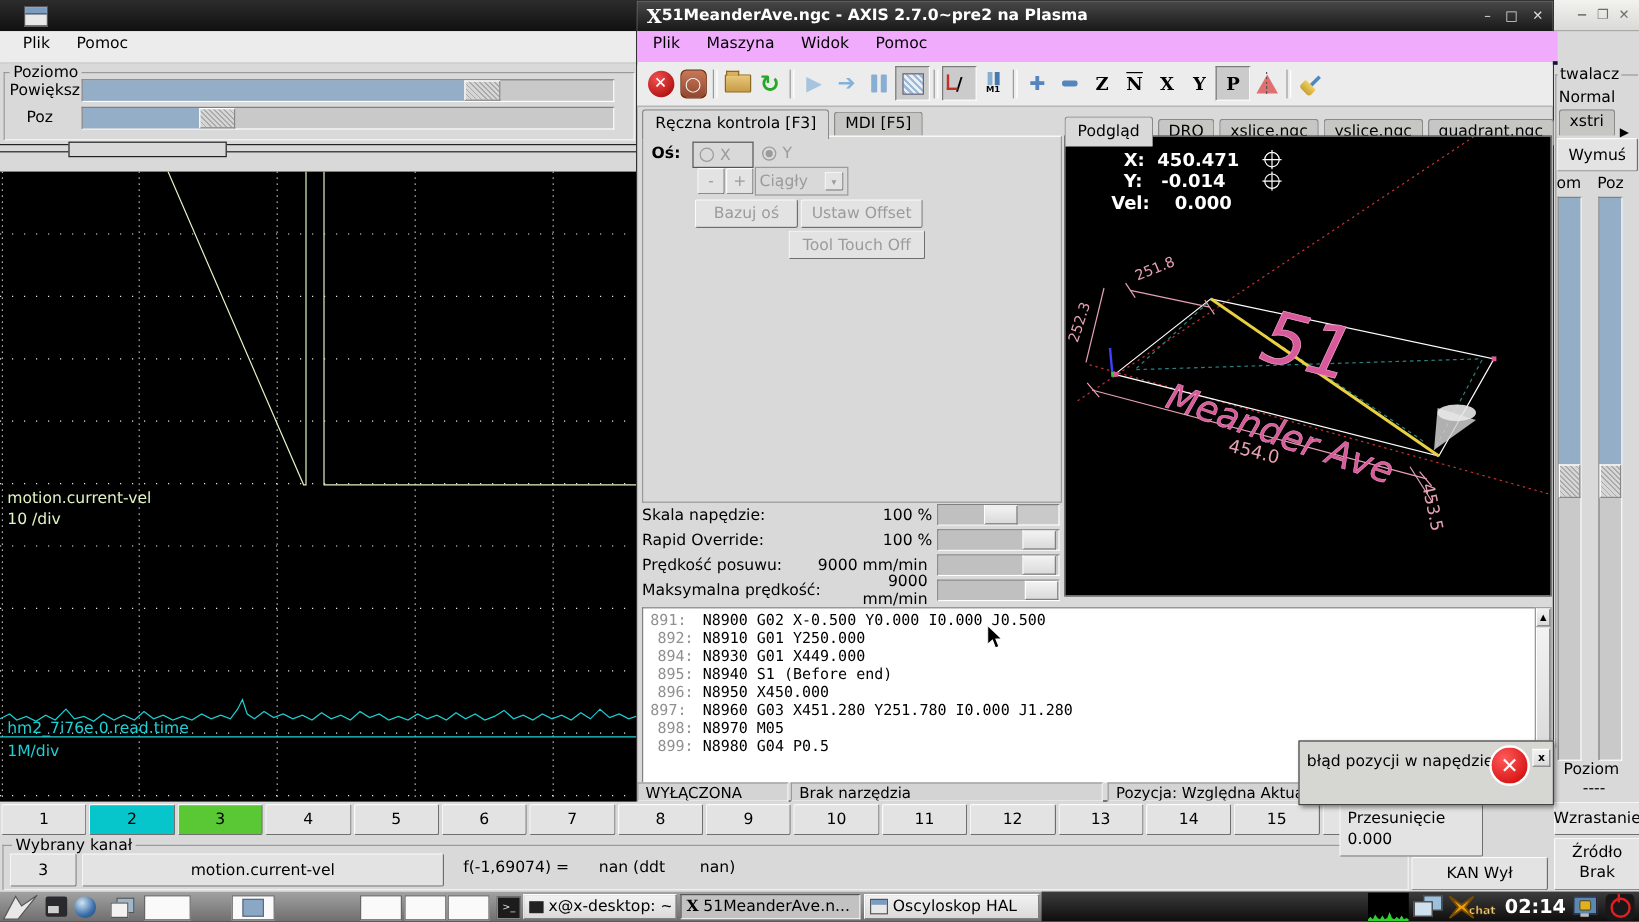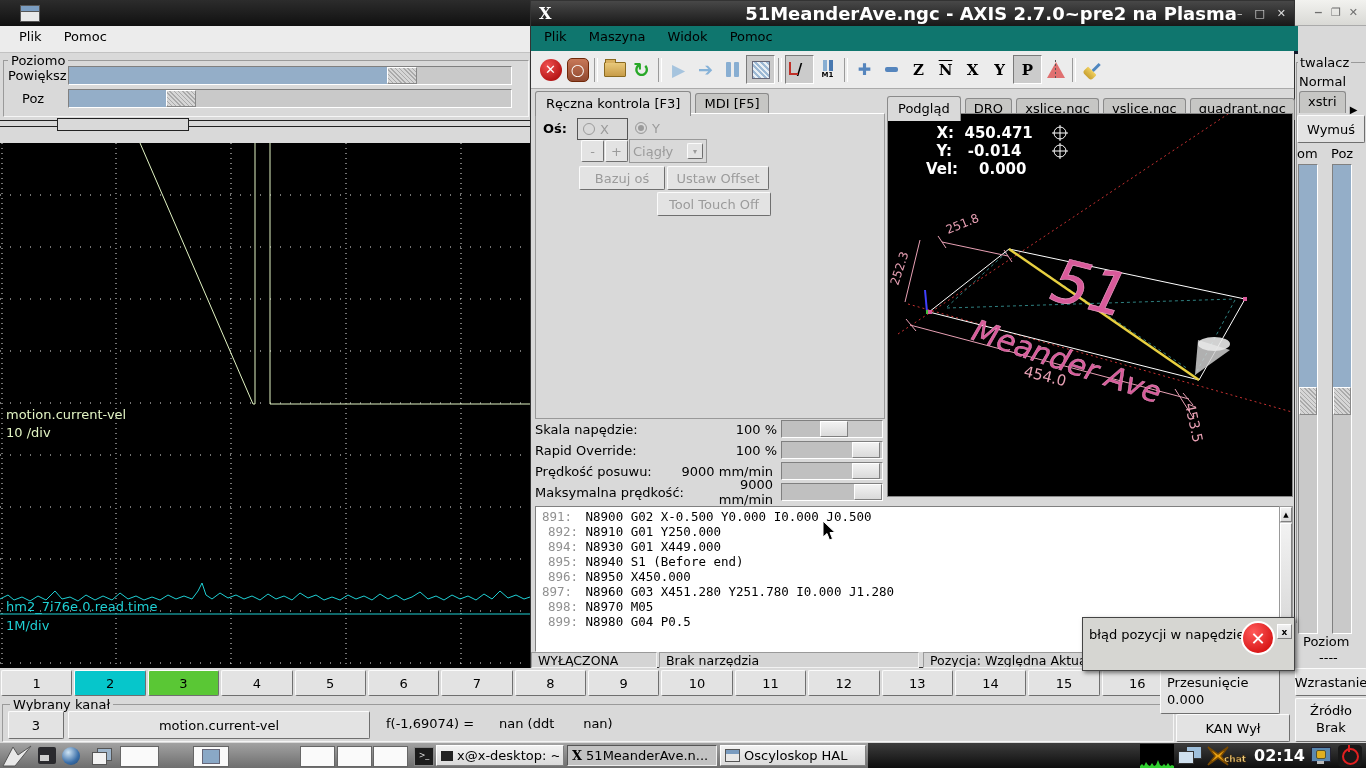--- a/index.html
+++ b/index.html
@@ -195,40 +195,40 @@
       <div class="abs" style="left:24px;top:624px;">----</div>
       <div class="abs btn" style="left:0px;top:642px;width:70px;height:26px;">
           <span>Wzrastanie</span>
         </div>
       <div class="abs btn" style="left:0px;top:672px;width:70px;height:42px;flex-direction:column;line-height:1.3;">
         <span>Źródło</span>
         <span>Brak</span>
       </div>
     </div>
 
-    <div class="abs btn" style="left:1160px;top:670px;width:112px;height:42px;flex-direction:column;align-items:flex-start;padding-left:6px;line-height:1.3;">
+    <div class="abs btn" style="left:1116px;top:670px;width:112px;height:42px;flex-direction:column;align-items:flex-start;padding-left:6px;line-height:1.3;">
       <span>Przesunięcie</span>
       <span>0.000</span>
     </div>
     <div class="abs btn" style="left:1176px;top:714px;width:112px;height:26px;">
         <span>KAN Wył</span>
       </div>
   </div>
 
   <div class="abs" style="left:530px;top:0;width:765px;height:668px;background:#d9d9d9;border:1px solid #333;box-sizing:border-box;">
 
     <div class="abs" style="left:0;top:0;width:763px;height:25px;background:linear-gradient(#484848,#181818);display:flex;align-items:center;">
       <span style="color:#fff;font-family:'DejaVu Serif',serif;font-weight:bold;font-size:16px;margin-left:8px;">X</span>
-      <span style="flex:1;text-align:right;color:#fff;font-weight:bold;font-size:18px;">51MeanderAve.ngc - AXIS 2.7.0~pre2 na Plasma</span>
+      <span style="flex:1;text-align:left;color:#fff;font-weight:bold;font-size:13px;">51MeanderAve.ngc - AXIS 2.7.0~pre2 na Plasma</span>
       <span style="color:#ddd;font-size:11px;margin-right:12px;">–</span>
       <span style="color:#ddd;font-size:11px;margin-right:12px;">□</span>
       <span style="color:#ddd;font-size:11px;margin-right:8px;">✕</span>
     </div>
 
-    <div class="abs" style="left:0;top:25px;width:763px;height:25px;background:#0f766e;border-bottom:3px solid #0f172a;padding-left:4px;">
+    <div class="abs" style="left:0;top:25px;width:763px;height:25px;background:#f0abfc;border-bottom:3px solid #0f172a;padding-left:4px;">
       <span class="menu-item">Plik</span>
       <span class="menu-item">Maszyna</span>
       <span class="menu-item">Widok</span>
       <span class="menu-item">Pomoc</span>
     </div>
 
     <div class="abs" style="left:0;top:50px;width:763px;height:38px;background:#ececec;border-bottom:1px solid #aaa;display:flex;align-items:center;padding-left:6px;box-sizing:border-box;">
       <div class="tbcell">
           <span style="width:22px;height:22px;border-radius:50%;background:radial-gradient(circle at 35% 30%,#f05050,#a00000);color:#fff;font-weight:bold;display:flex;align-items:center;justify-content:center;font-size:13px;">✕</span>
         </div>

